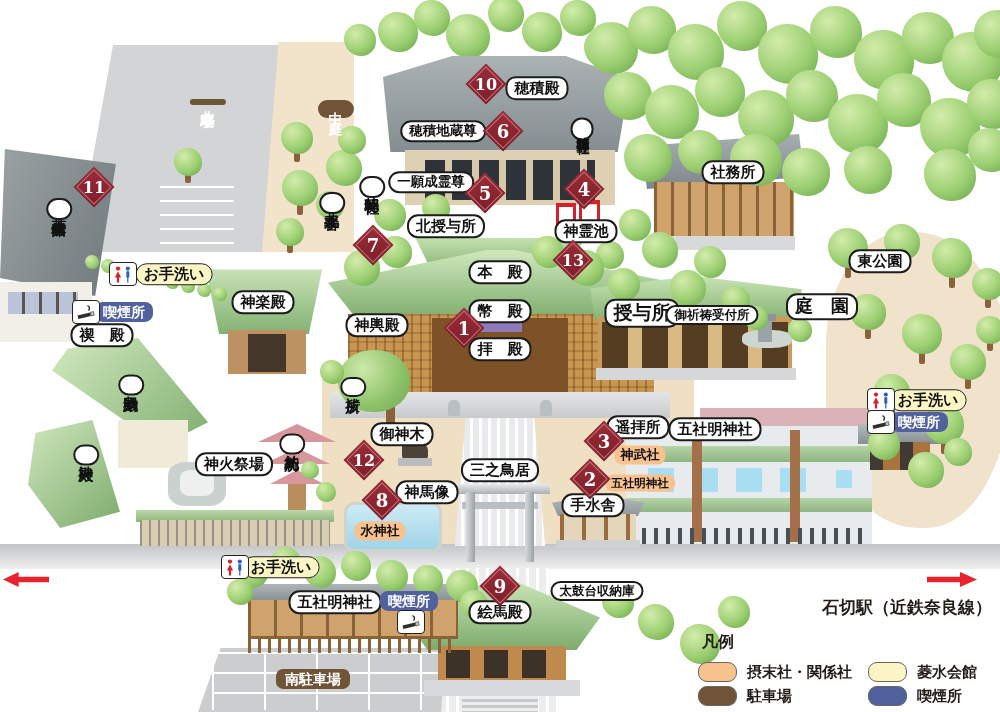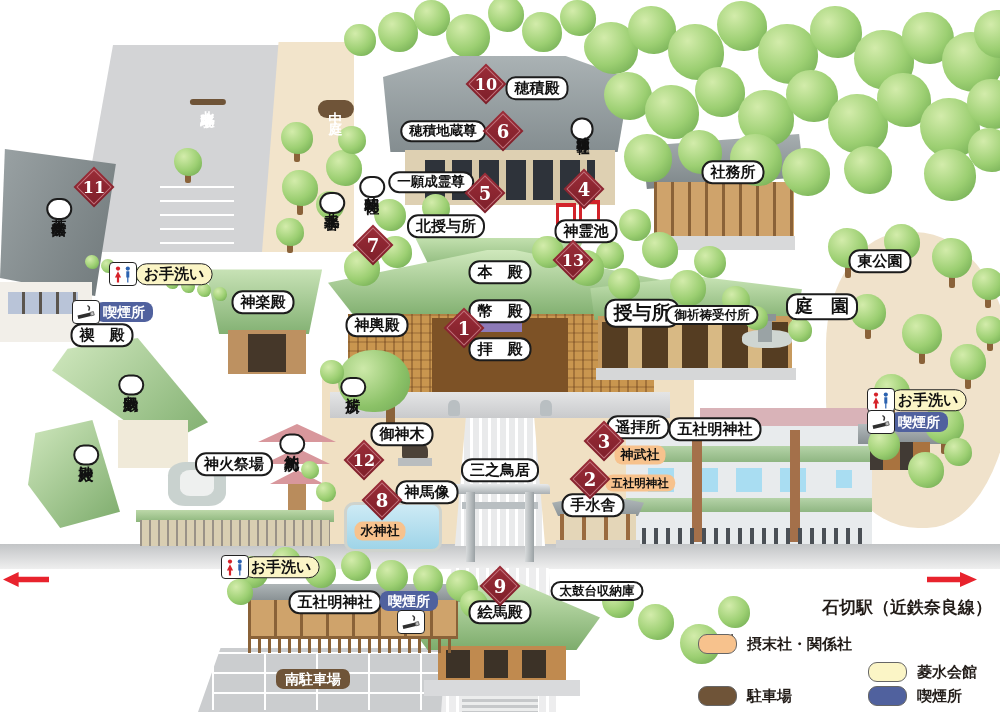--- a/index.html
+++ b/index.html
@@ -40,21 +40,21 @@
 <body>
 
 <div id="stage">
 
   <div class="arrow left" style="left:3px;top:572px;width:46px;height:15px;"></div>
   <div class="arrow right" style="left:927px;top:572px;width:50px;height:15px;"></div>
   <div class="station" style="left:822px;top:596px;">石切駅（近鉄奈良線）</div>
 
   <div class="legend-title" style="left:702px;top:632px;">凡例</div>
   <div id="legend-items">
-      <div class="legend-item" style="left: 698px; top: 634px;">
+      <div class="legend-item" style="left: 698px; top: 662px;">
         <div class="legend-swatch" style="background: rgb(247, 194, 141);"></div>
         <span class="legend-label">摂末社・関係社</span>
       </div>
       <div class="legend-item" style="left: 698px; top: 686px;">
         <div class="legend-swatch" style="background: rgb(111, 84, 56);"></div>
         <span class="legend-label">駐車場</span>
       </div>
       <div class="legend-item" style="left: 868px; top: 662px;">
         <div class="legend-swatch" style="background: rgb(251, 245, 198);"></div>
         <span class="legend-label">菱水会館</span>

